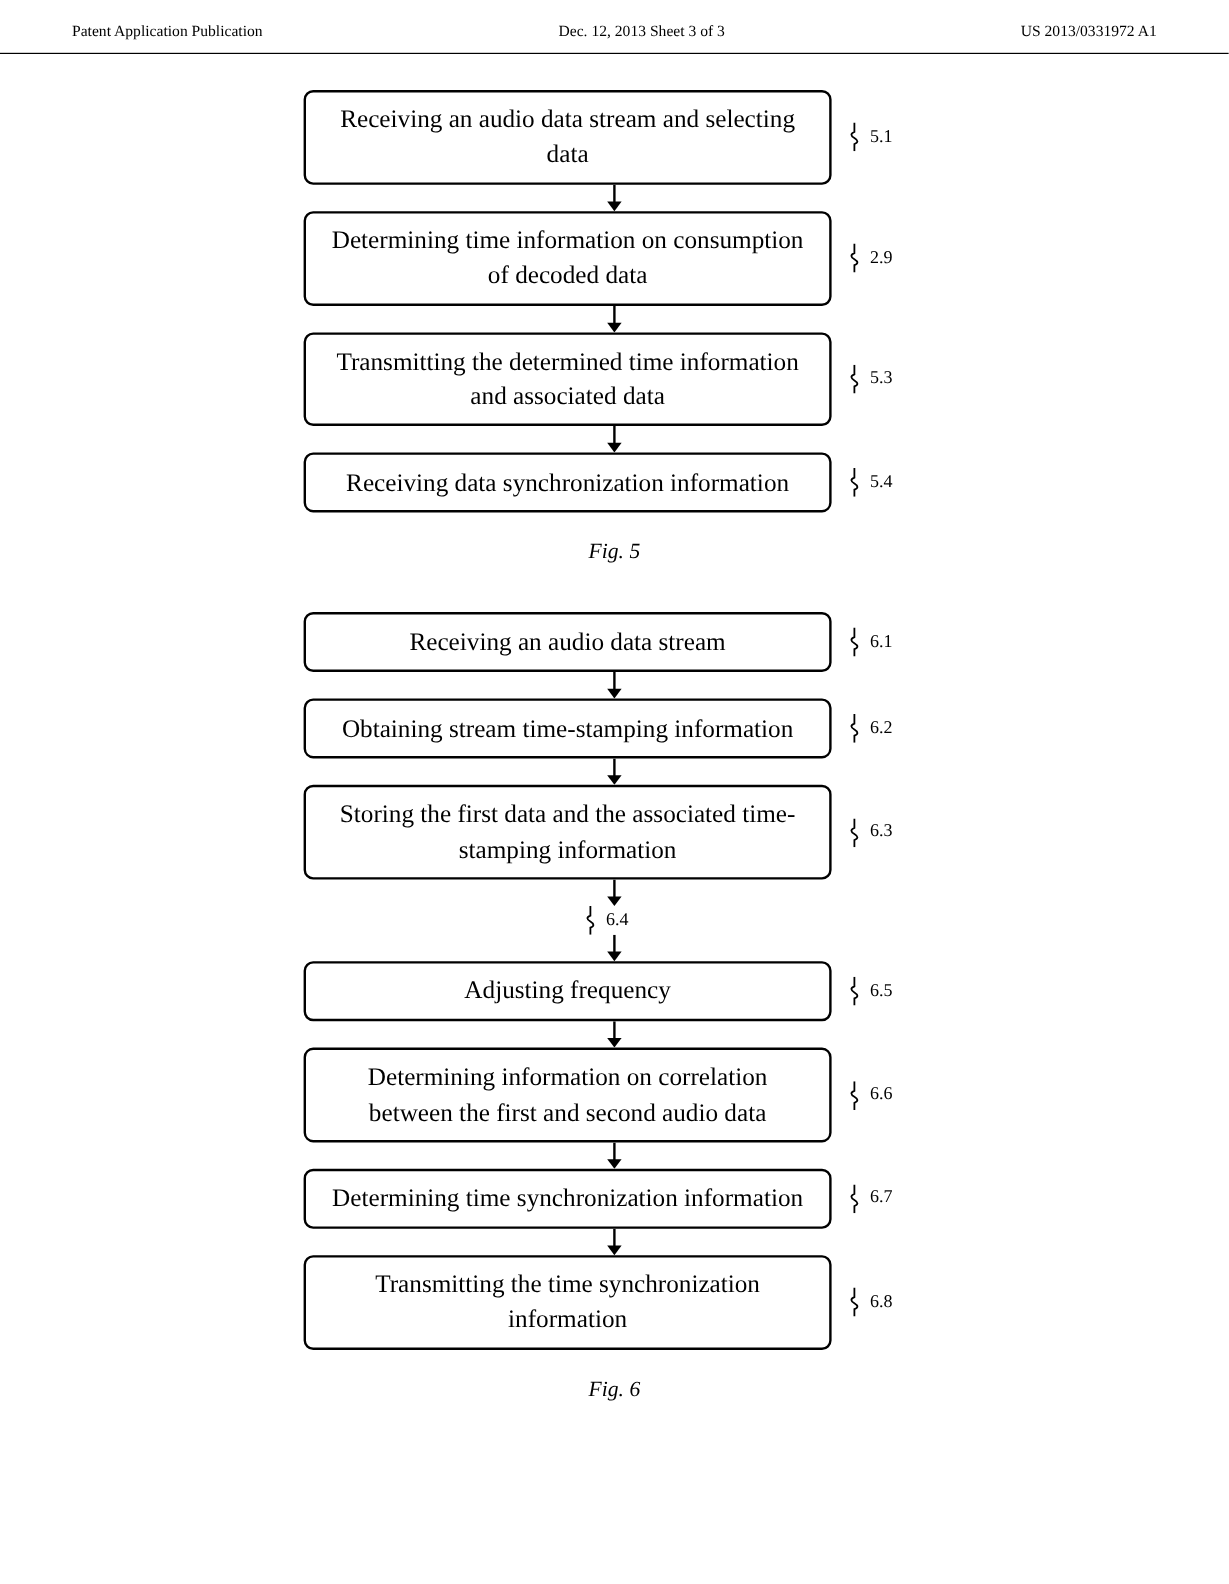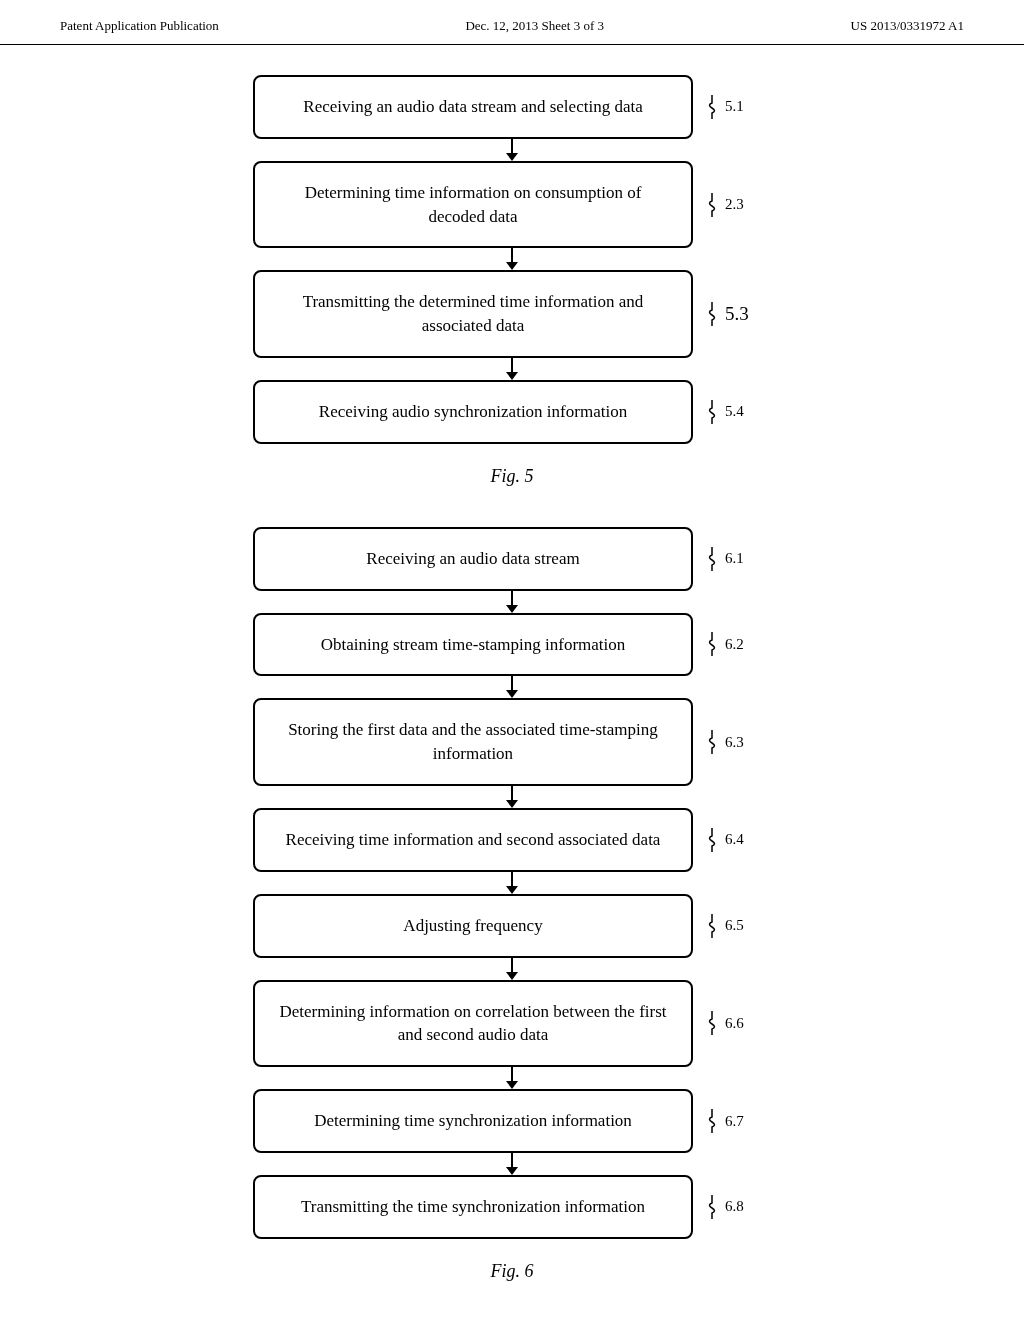--- a/index.html
+++ b/index.html
@@ -41,23 +41,23 @@
     .flow-row {
       display: flex;
       align-items: center;
       width: 100%;
       justify-content: center;
     }
 
     .flow-box {
       border: 2px solid #000;
       border-radius: 8px;
-      padding: 18px 20px;
+      padding: 8px 20px;
       text-align: center;
-      font-size: 17px;
+      font-size: 21px;
       line-height: 1.4;
       width: 440px;
       min-height: 50px;
       display: flex;
       align-items: center;
       justify-content: center;
     }
 
     .arrow-down {
       width: 440px;
@@ -105,46 +105,46 @@
     <line x1="10" y1="0" x2="10" y2="16" stroke="#000" stroke-width="2"></line>
     <polygon points="4,14 10,22 16,14" fill="#000"></polygon>
   </svg>
         </div>
         <div class="flow-row">
           <div class="flow-box">Determining time information on consumption of decoded data</div>
           <div style="display: flex; align-items: center; margin-left: 8px; width: 70px;">
             <svg width="22" height="24" viewBox="0 0 22 24">
     <path d="M11,0 L11,8 Q6,10 11,13 Q16,16 11,18 L11,24" stroke="#000" stroke-width="1.5" fill="none"></path>
   </svg>
-            <span style="font-size:15px; margin-left:2px;">2.3</span>
+            <span style="font-size:15px; margin-left:2px;">2.9</span>
           </div>
         </div>
         <div class="arrow-down">
           <svg width="20" height="22" viewBox="0 0 20 22">
     <line x1="10" y1="0" x2="10" y2="16" stroke="#000" stroke-width="2"></line>
     <polygon points="4,14 10,22 16,14" fill="#000"></polygon>
   </svg>
         </div>
         <div class="flow-row">
           <div class="flow-box">Transmitting the determined time information and associated data</div>
           <div style="display: flex; align-items: center; margin-left: 8px; width: 70px;">
             <svg width="22" height="24" viewBox="0 0 22 24">
     <path d="M11,0 L11,8 Q6,10 11,13 Q16,16 11,18 L11,24" stroke="#000" stroke-width="1.5" fill="none"></path>
   </svg>
-            <span style="font-size:19px; margin-left:2px;">5.3</span>
-          </div>
-        </div>
-        <div class="arrow-down">
-          <svg width="20" height="22" viewBox="0 0 20 22">
-    <line x1="10" y1="0" x2="10" y2="16" stroke="#000" stroke-width="2"></line>
-    <polygon points="4,14 10,22 16,14" fill="#000"></polygon>
-  </svg>
-        </div>
-        <div class="flow-row">
-          <div class="flow-box">Receiving audio synchronization information</div>
+            <span style="font-size:15px; margin-left:2px;">5.3</span>
+          </div>
+        </div>
+        <div class="arrow-down">
+          <svg width="20" height="22" viewBox="0 0 20 22">
+    <line x1="10" y1="0" x2="10" y2="16" stroke="#000" stroke-width="2"></line>
+    <polygon points="4,14 10,22 16,14" fill="#000"></polygon>
+  </svg>
+        </div>
+        <div class="flow-row">
+          <div class="flow-box">Receiving data synchronization information</div>
           <div style="display: flex; align-items: center; margin-left: 8px; width: 70px;">
             <svg width="22" height="24" viewBox="0 0 22 24">
     <path d="M11,0 L11,8 Q6,10 11,13 Q16,16 11,18 L11,24" stroke="#000" stroke-width="1.5" fill="none"></path>
   </svg>
             <span style="font-size:15px; margin-left:2px;">5.4</span>
           </div>
         </div>
       </div>
     <div class="fig-caption">Fig. 5</div>
   </div>
@@ -190,21 +190,20 @@
             <span style="font-size:15px; margin-left:2px;">6.3</span>
           </div>
         </div>
         <div class="arrow-down">
           <svg width="20" height="22" viewBox="0 0 20 22">
     <line x1="10" y1="0" x2="10" y2="16" stroke="#000" stroke-width="2"></line>
     <polygon points="4,14 10,22 16,14" fill="#000"></polygon>
   </svg>
         </div>
         <div class="flow-row">
-          <div class="flow-box">Receiving time information and second associated data</div>
           <div style="display: flex; align-items: center; margin-left: 8px; width: 70px;">
             <svg width="22" height="24" viewBox="0 0 22 24">
     <path d="M11,0 L11,8 Q6,10 11,13 Q16,16 11,18 L11,24" stroke="#000" stroke-width="1.5" fill="none"></path>
   </svg>
             <span style="font-size:15px; margin-left:2px;">6.4</span>
           </div>
         </div>
         <div class="arrow-down">
           <svg width="20" height="22" viewBox="0 0 20 22">
     <line x1="10" y1="0" x2="10" y2="16" stroke="#000" stroke-width="2"></line>

